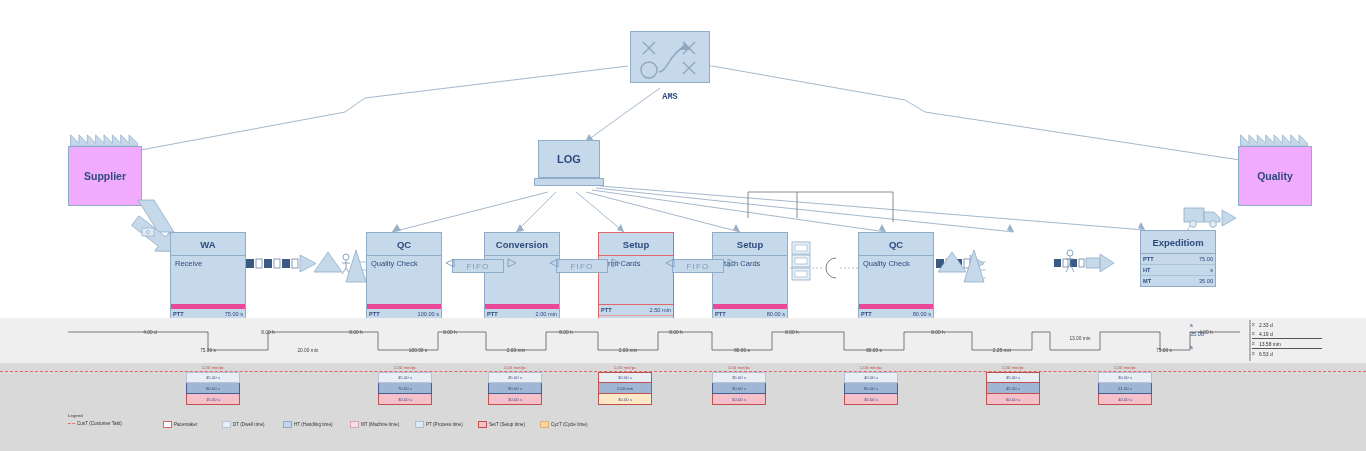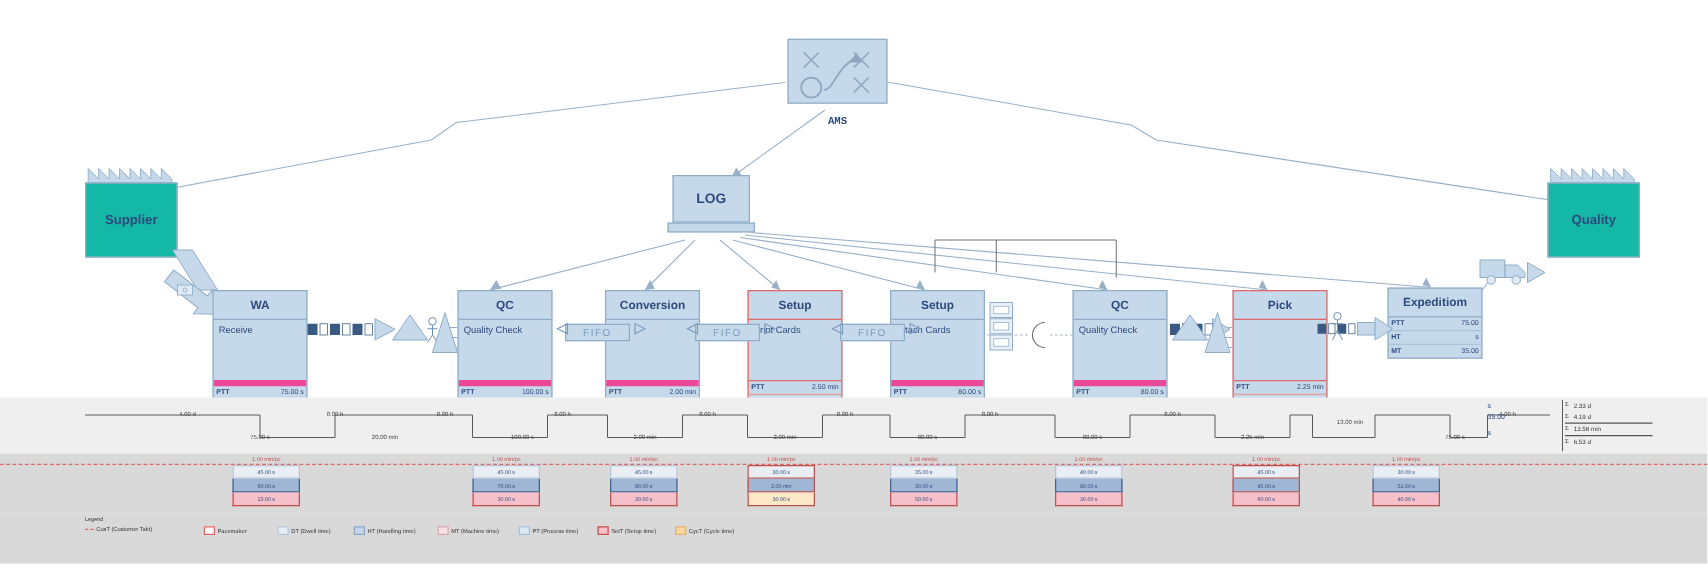--- a/index.html
+++ b/index.html
@@ -4,21 +4,21 @@
 <style>
   html,body{margin:0;padding:0;background:#ffffff;}
   body{width:1366px;height:451px;position:relative;overflow:hidden;
        font-family:"Liberation Sans", sans-serif;color:#2e4a7d;}
   #stage{position:absolute;left:0;top:0;width:1366px;height:451px;}
 
   
   .abs{position:absolute;box-sizing:border-box;}
 
   
-  .factory{width:72px;height:58px;background:#14b8a6;border:1px solid #8fadc8;
+  .factory{width:72px;height:58px;background:#f0abfc;border:1px solid #8fadc8;
            display:flex;align-items:center;justify-content:center;
            font-size:10.5px;font-weight:bold;color:#2e4a7d;}
   .roof{position:absolute;left:0;top:-13px;width:72px;height:13px;}
 
   
   .ctrlbox{background:#c6d9ea;border:1px solid #8fadc8;}
   .ctrl-label{position:absolute;width:100%;text-align:center;font-size:8.5px;
               font-weight:bold;color:#2e4a7d;}
 
   
@@ -266,38 +266,22 @@
     <div class="prow">
         <span class="pk">HT</span>
         <span>80.00 s</span>
       </div>
     <div class="prow">
         <span class="pk">MT</span>
         <span>0.00 s</span>
       </div>
   </div>
 
-  <div class="abs proc red" style="left:986px;top:232px;">
-    <div class="ph">Pick</div>
-    <div class="pb"></div>
-    <div class="prow">
-        <span class="pk">PTT</span>
-        <span>2.25 min</span>
-      </div>
-    <div class="prow">
-        <span class="pk">HT</span>
-        <span>45.00 s</span>
-      </div>
-    <div class="prow">
-        <span class="pk">MT</span>
-        <span>60.00 s</span>
-      </div>
-  </div>
-
-  <div class="abs proc" style="left:1110px;top:230px;">
+
+  <div class="abs proc" style="left:1140px;top:230px;">
     <div class="ph">Expeditiom</div>
     <div class="prow">
         <span class="pk">PTT</span>
         <span>75.00</span>
       </div>
     <div class="prow">
         <span class="pk">HT</span>
         <span>s</span>
       </div>
     <div class="prow">

